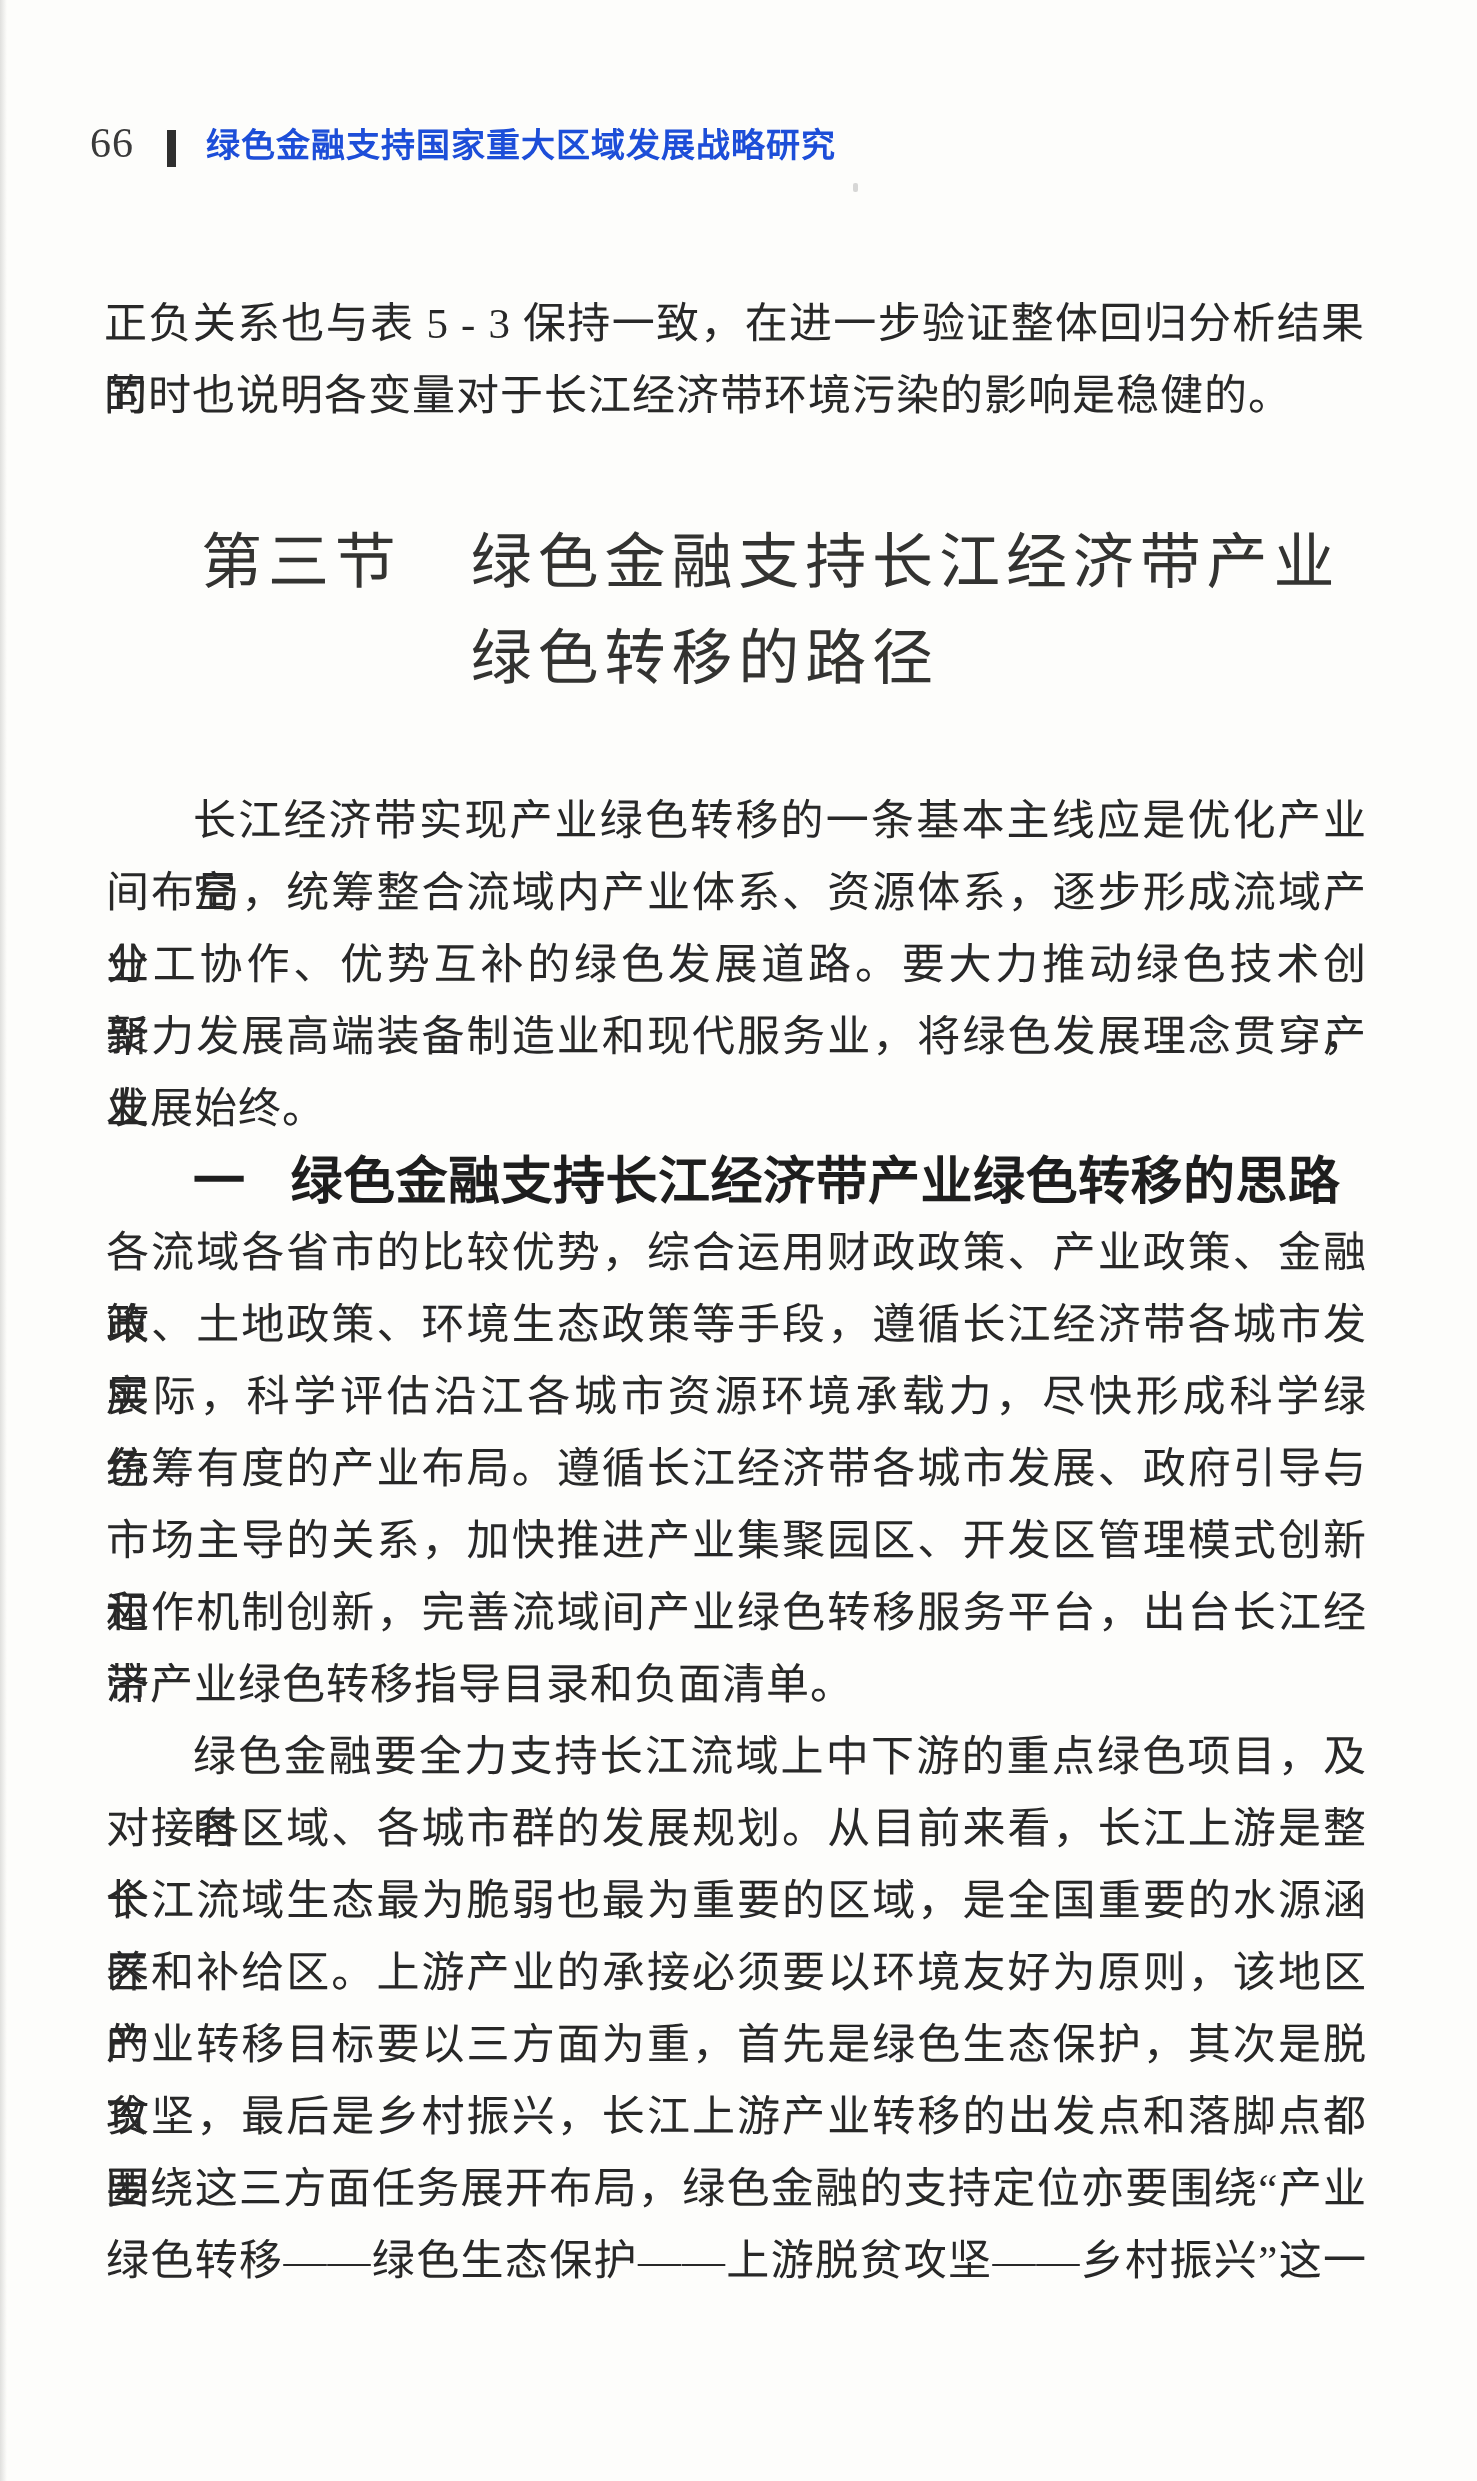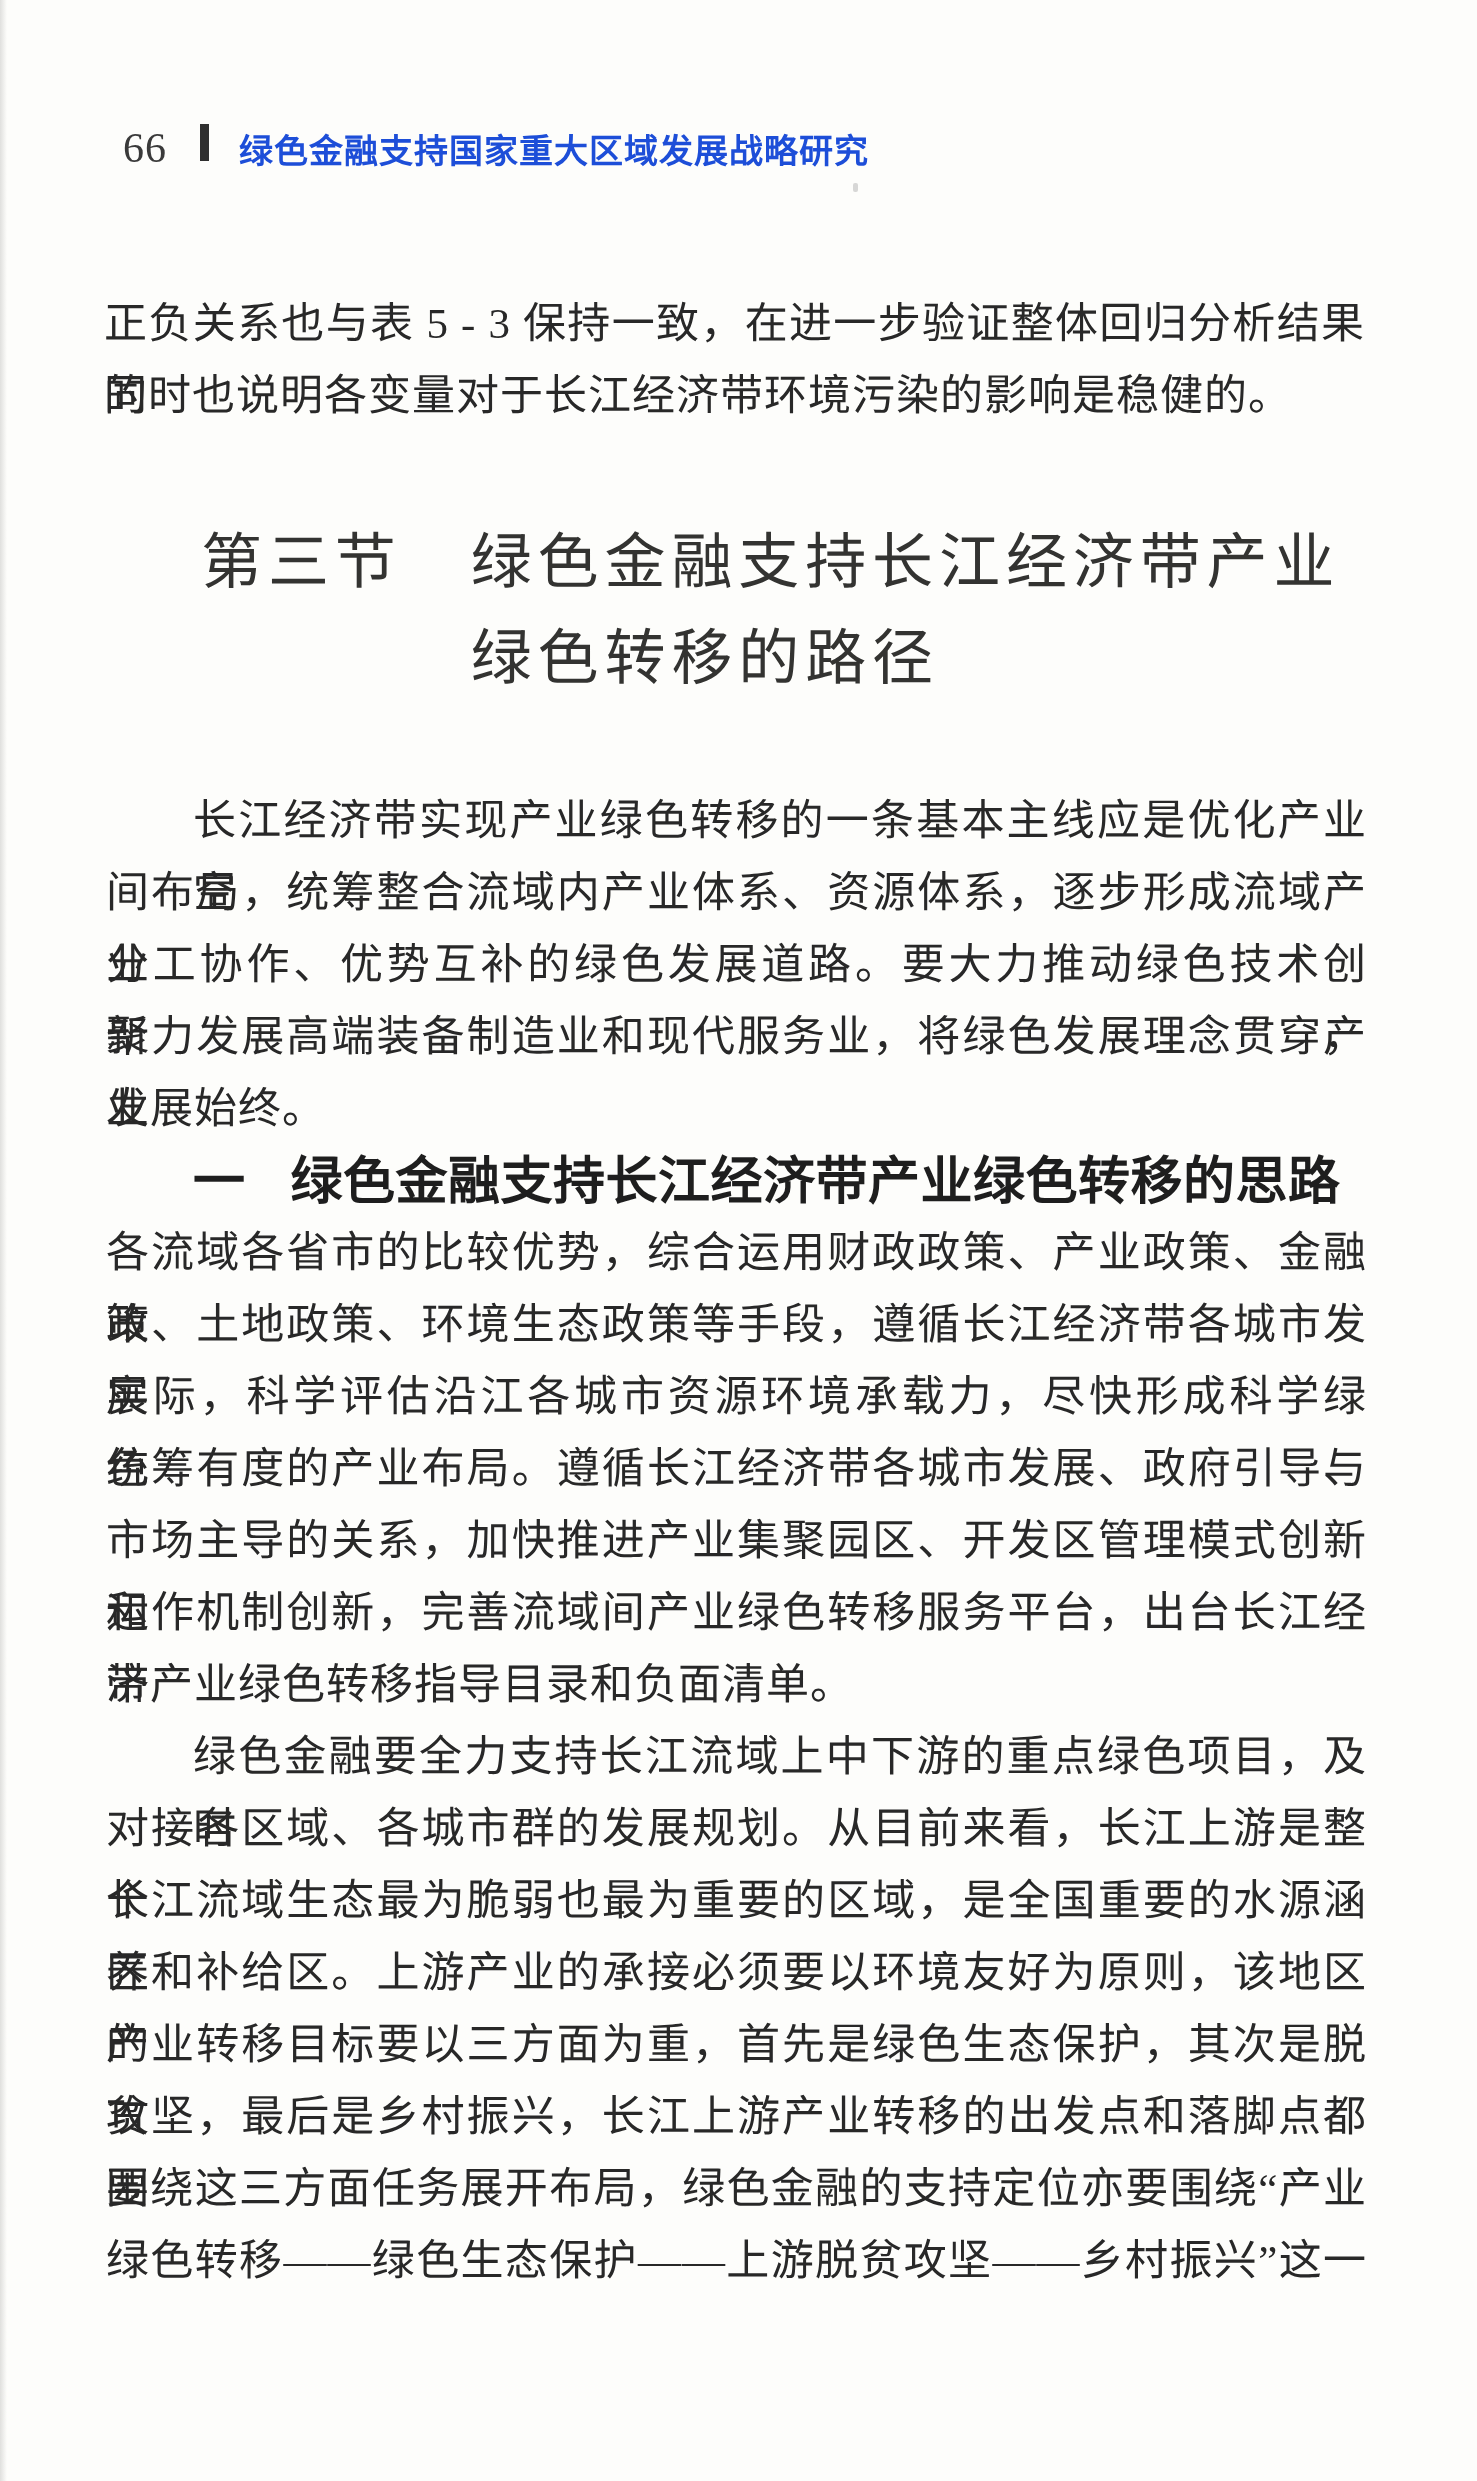--- a/index.html
+++ b/index.html
@@ -31,23 +31,23 @@
     left: 853px; top: 183px;
     width: 4.9px; height: 8.9px;
     background: rgba(130,130,128,0.30);
     border-radius: 2px;
   }
 
   
   .running-header {
     position: absolute;
     top: 124px;
-    left: 123px;
+    left: 90px;
     display: flex;
-    align-items: flex-start;
+    align-items: flex-end;
     height: 43px;
   }
   .page-num {
     font-family: "Liberation Serif", serif;
     font-size: 42px;
     color: #3a3a3a;
     letter-spacing: 1px;
     min-width: 35px;
   }
   .header-bar {

